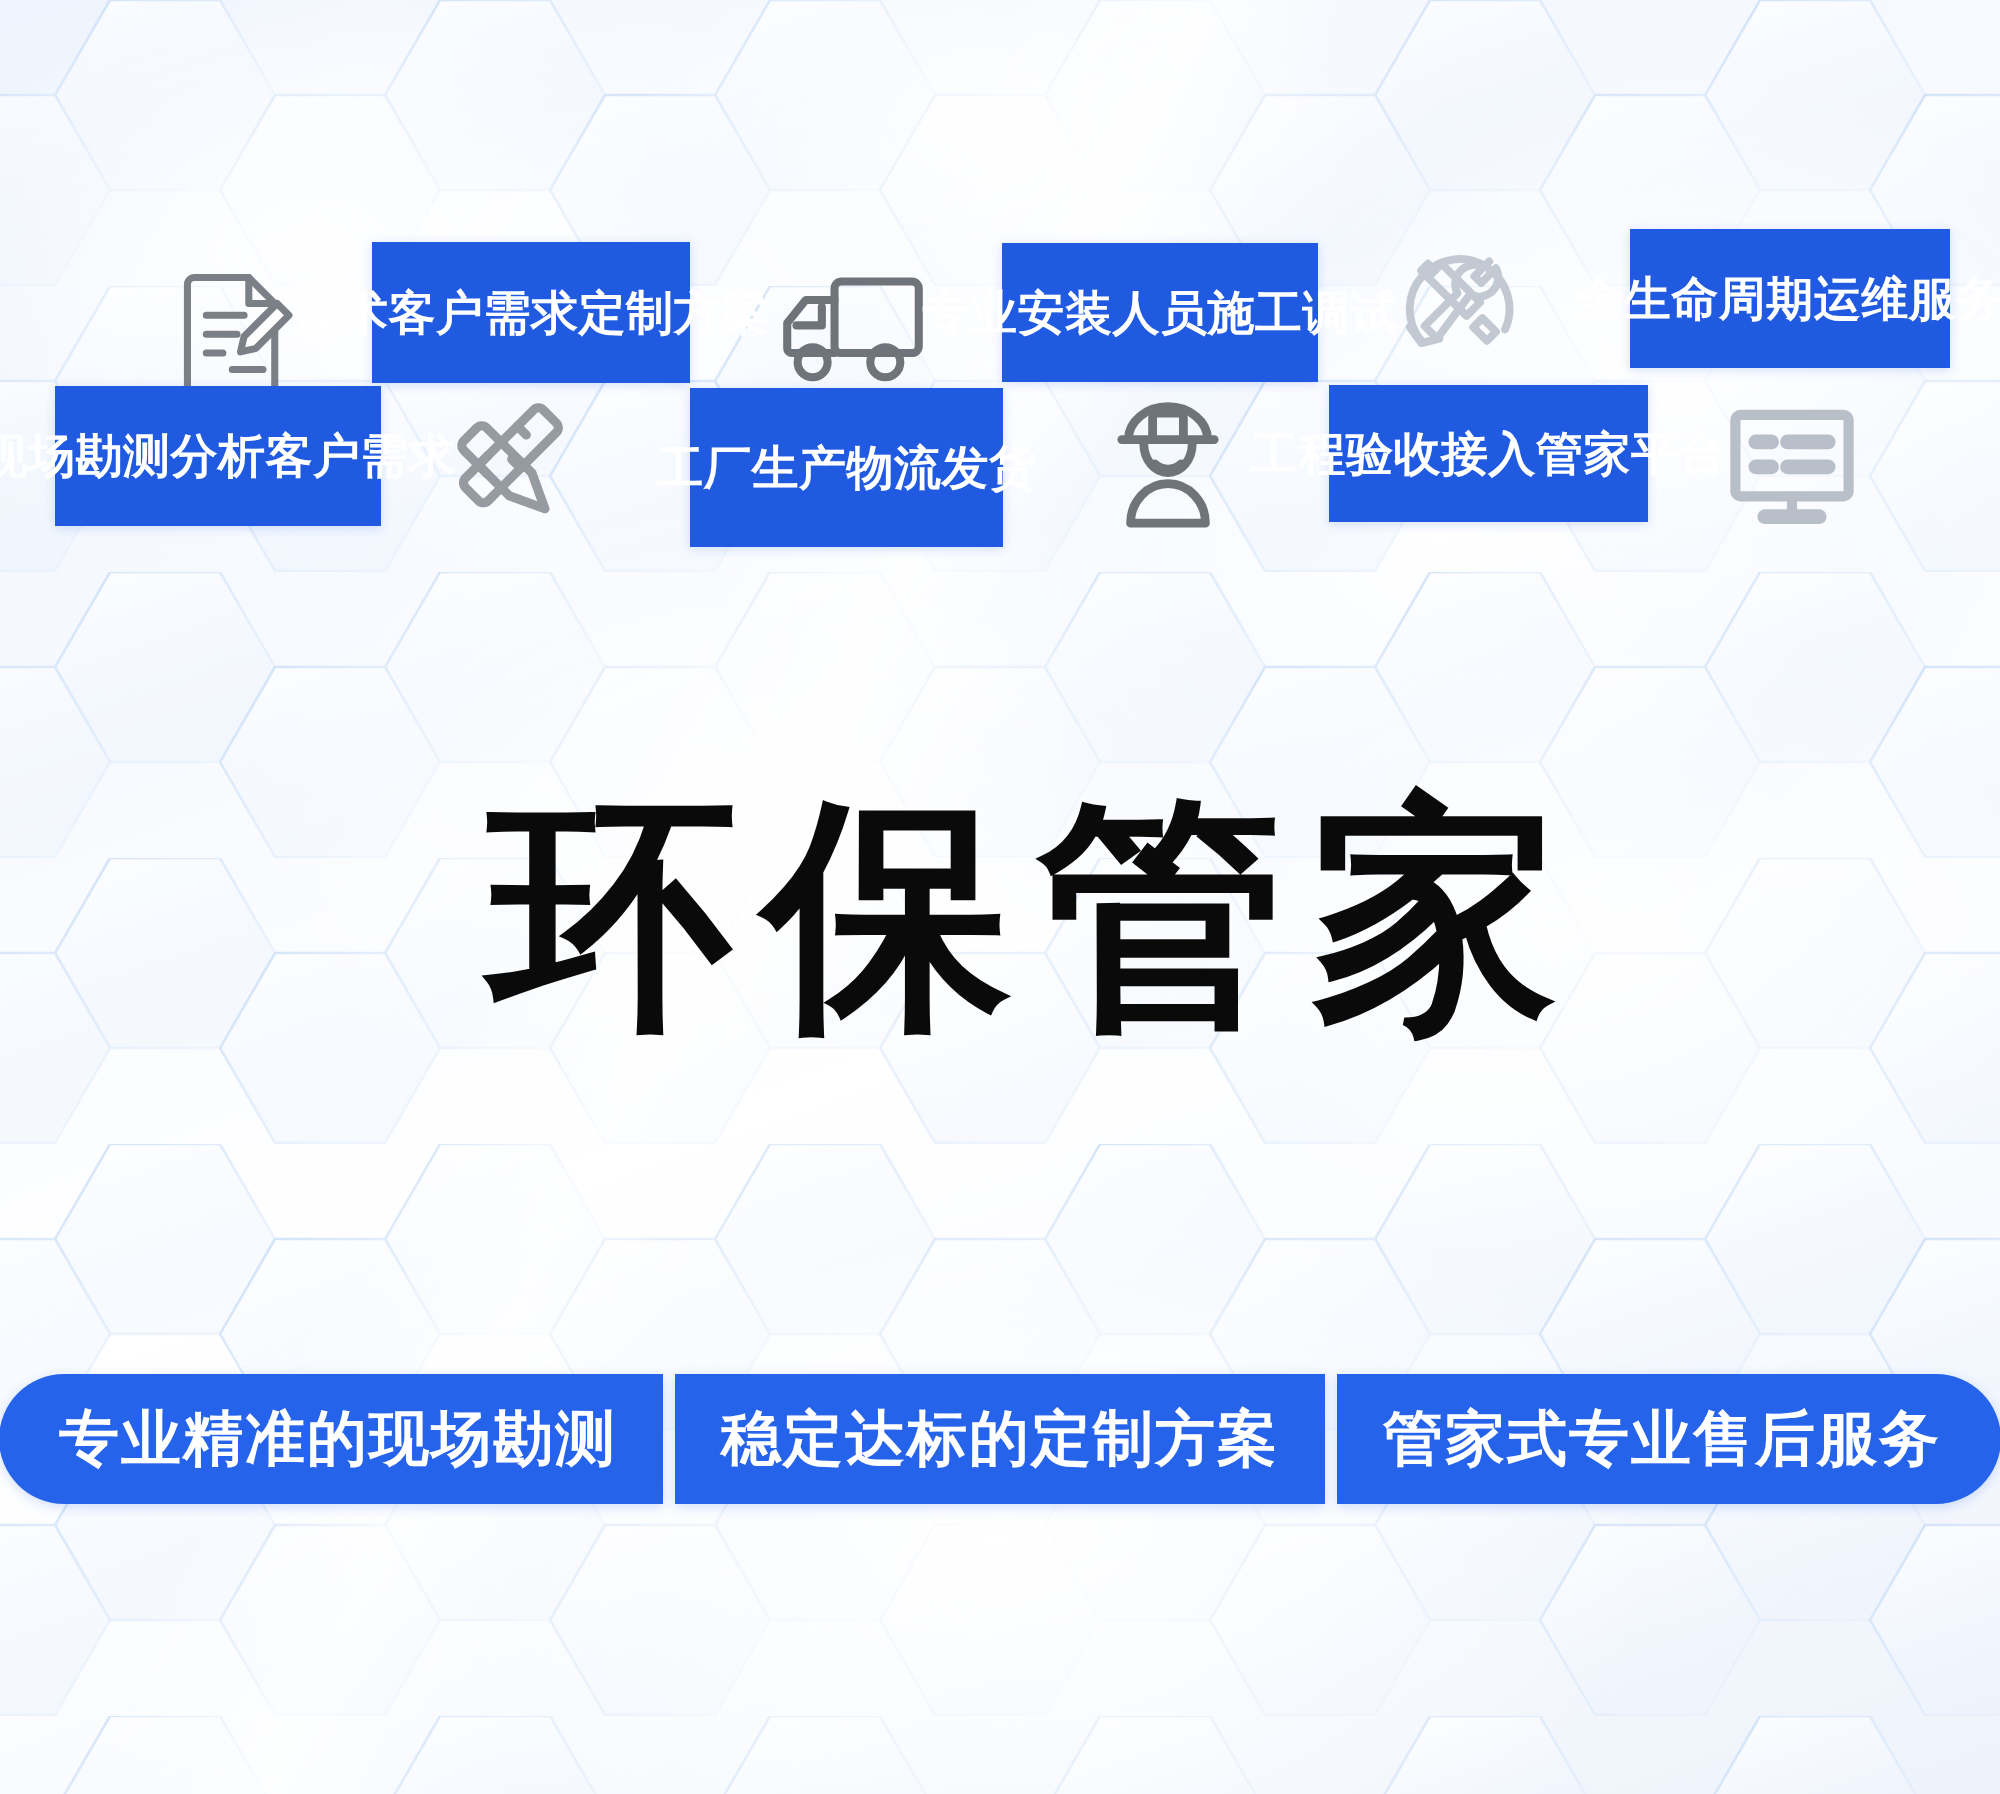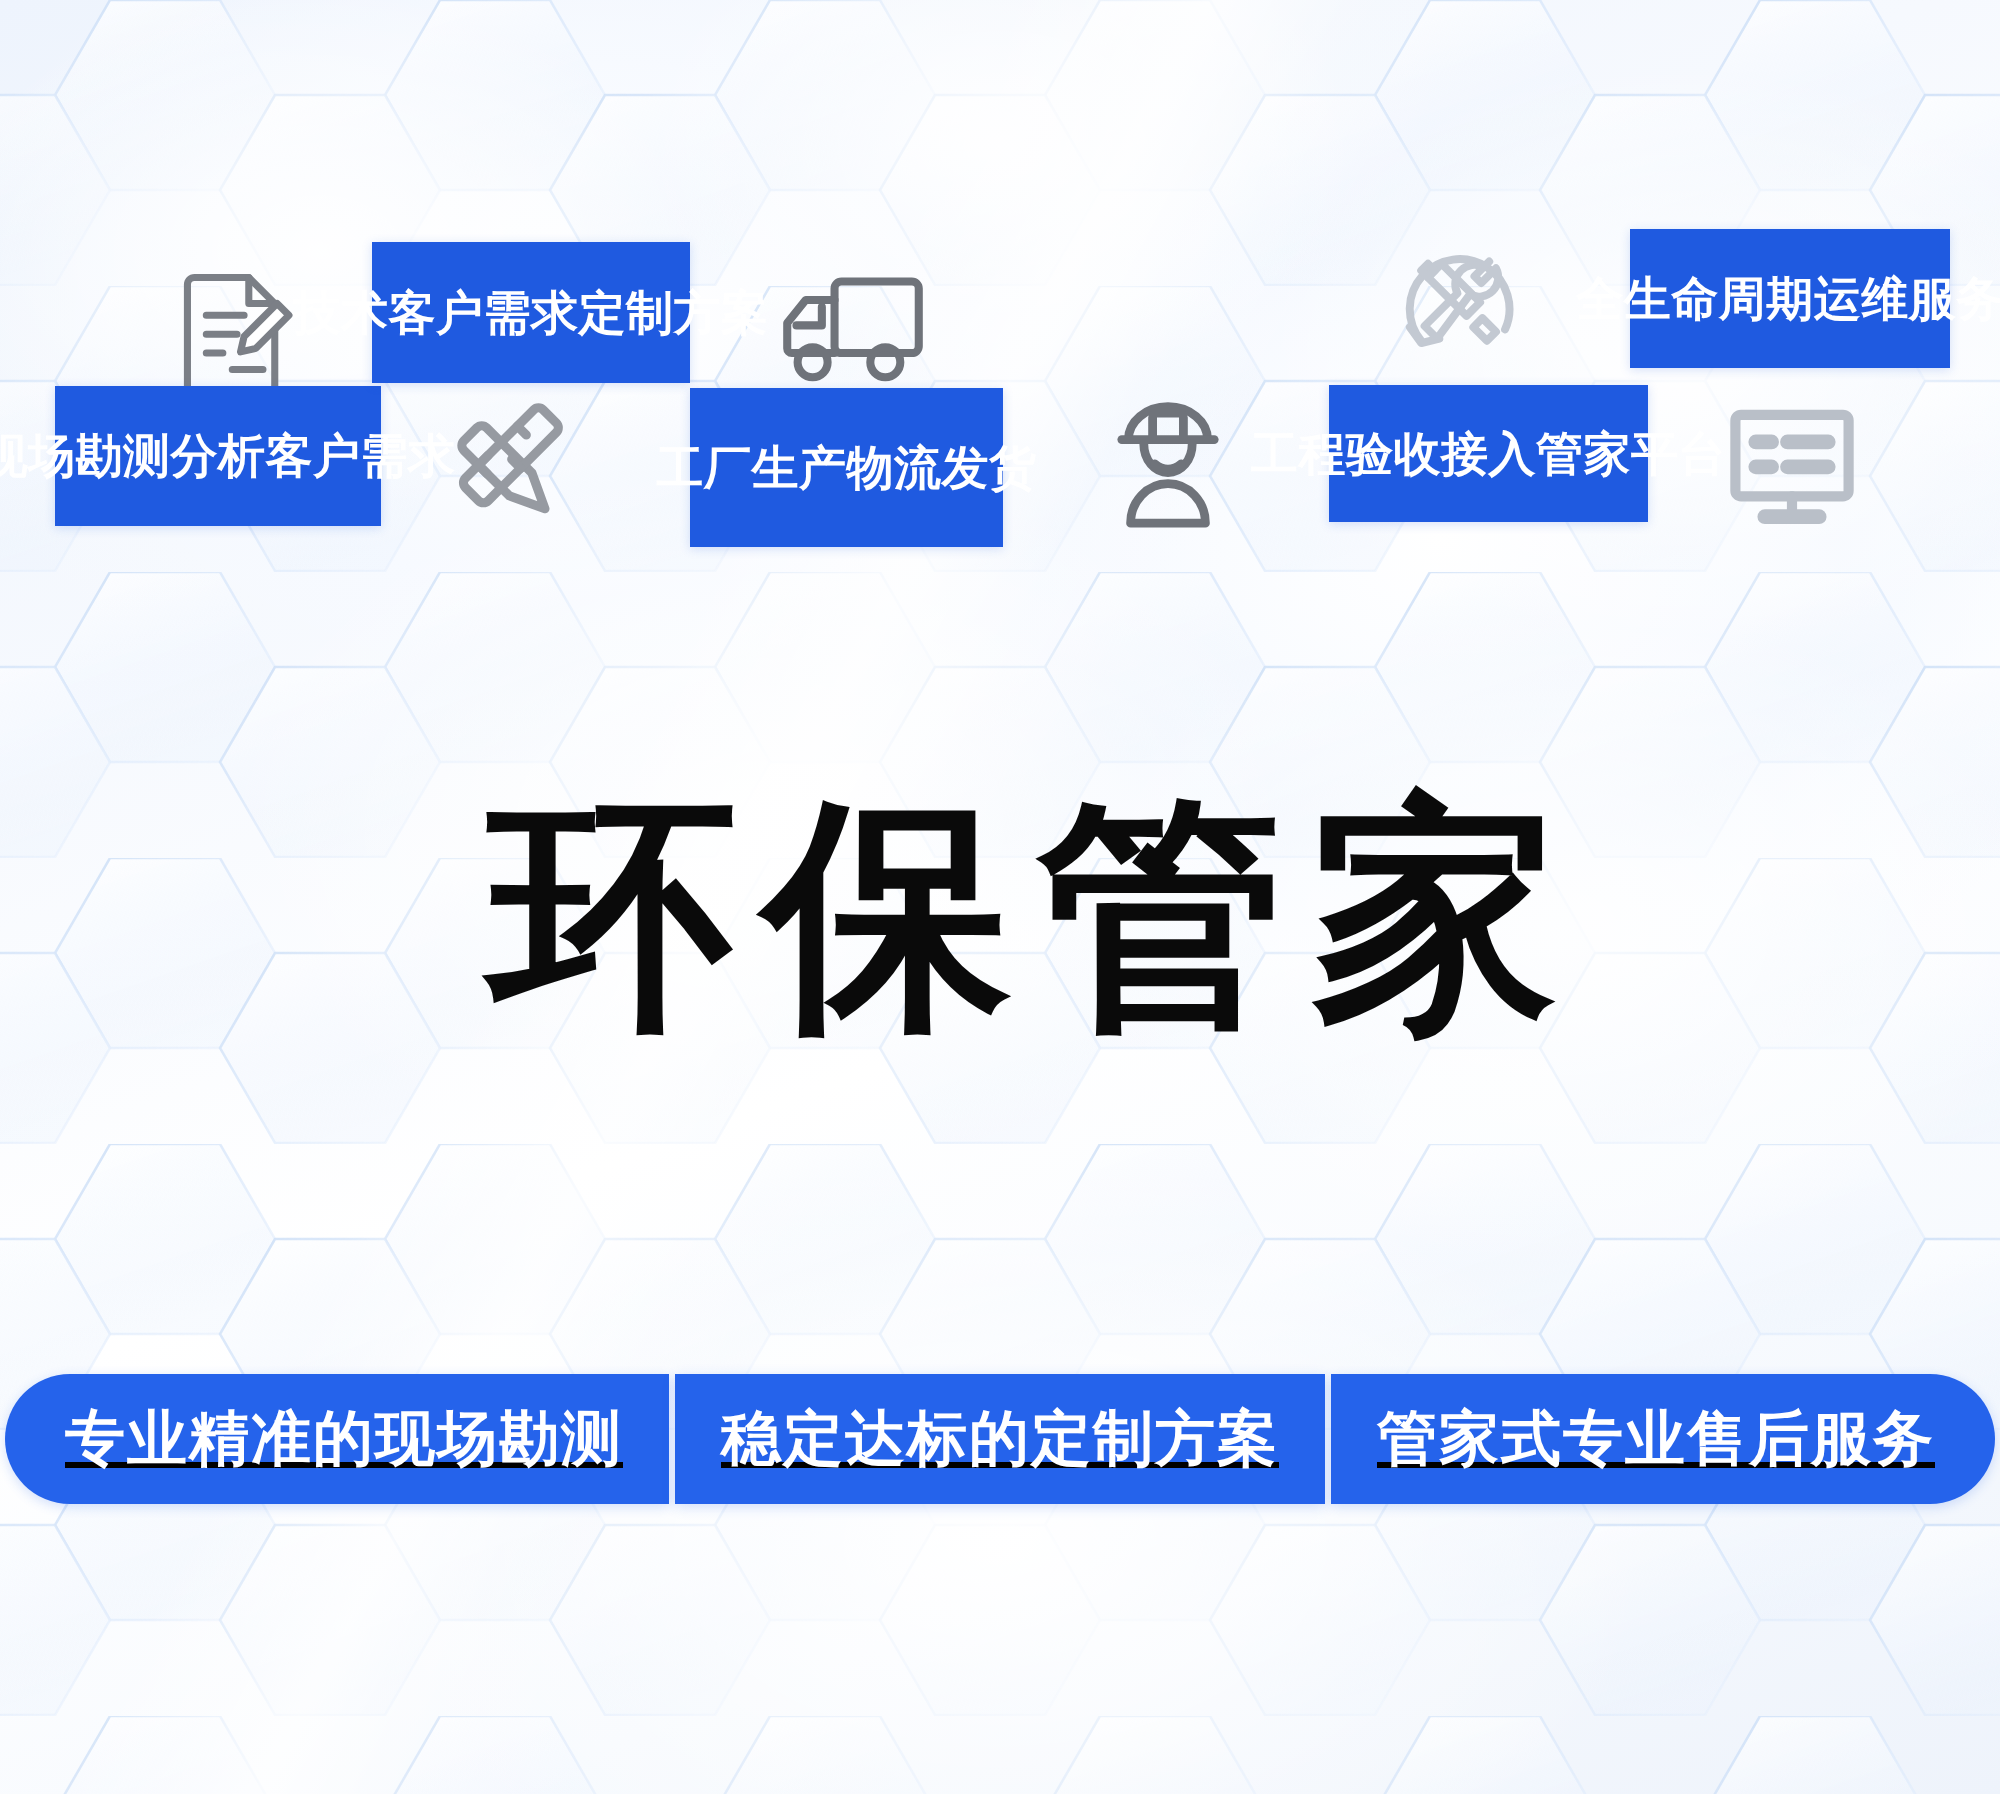--- a/index.html
+++ b/index.html
@@ -78,22 +78,21 @@
   }
 
   
   .pills{
     position:absolute;
     left:0;right:0;
     top:1374px;
     display:flex;
     justify-content:center;
     align-items:flex-start;
-    gap:6px;
-    text-decoration:underline;
+    gap:12px;
   }
   .pill{
     background:#2563eb;
     color:#ffffff;
     font-size:60px;
     font-weight:700;
     letter-spacing:2px;
     height:130px;
     display:flex;align-items:center;justify-content:center;
     padding:0 46px;
@@ -177,20 +176,24 @@
         <circle cx="30" cy="78" r="13"></circle>
         <circle cx="93" cy="78" r="13"></circle>
       </svg>
     </span>
 
     <div class="chip" style="left:690px;top:388px;width:313px;height:159px;font-size:47px;text-align:right;">
       <span class="l1">工厂生产</span>
       <span class="l2">物流发货</span>
     </div>
 
+    <div class="chip" style="left:1002px;top:243px;width:316px;height:139px;font-size:47px;">
+      <span class="l1">专业安装</span>
+      <span class="l2">人员施工调试</span>
+    </div>
 
     <span class="icon-wrap" style="left:1113px;top:402px;width:110px;height:128px;">
       <svg viewBox="0 0 100 116" xmlns="http://www.w3.org/2000/svg" fill="none" stroke="#6f737a" stroke-width="8" stroke-linecap="round" stroke-linejoin="round">
         <path d="M14 34 a36 30 0 0 1 72 0"></path>
         <path d="M8 34 h84"></path>
         <path d="M36 32 V14 a4 4 0 0 1 4 -4 h20 a4 4 0 0 1 4 4 v18"></path>
         <path d="M28 38 a22 26 0 0 0 44 0"></path>
         <path d="M38 56 q12 10 24 0"></path>
         <path d="M16 110 a34 36 0 0 1 68 0 z"></path>
       </svg>

